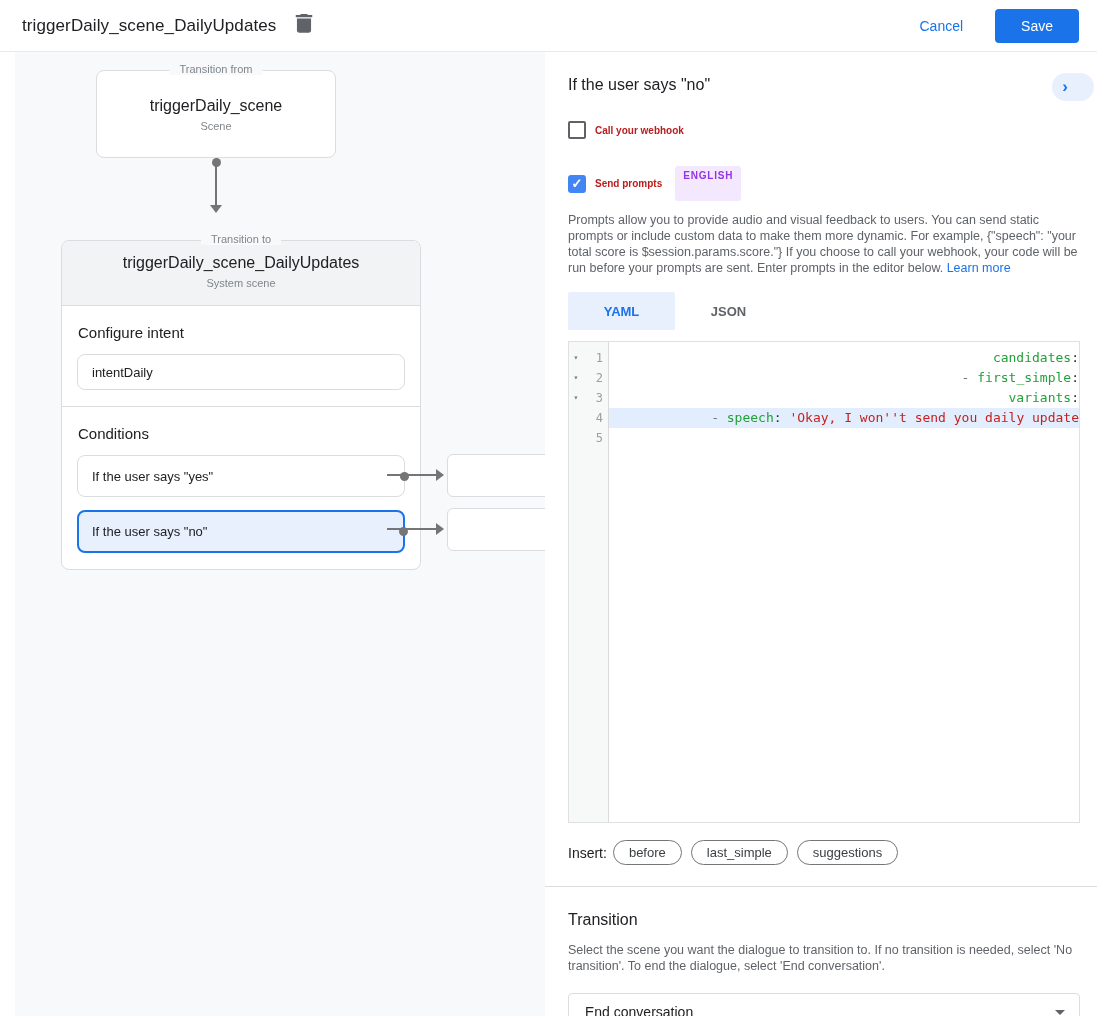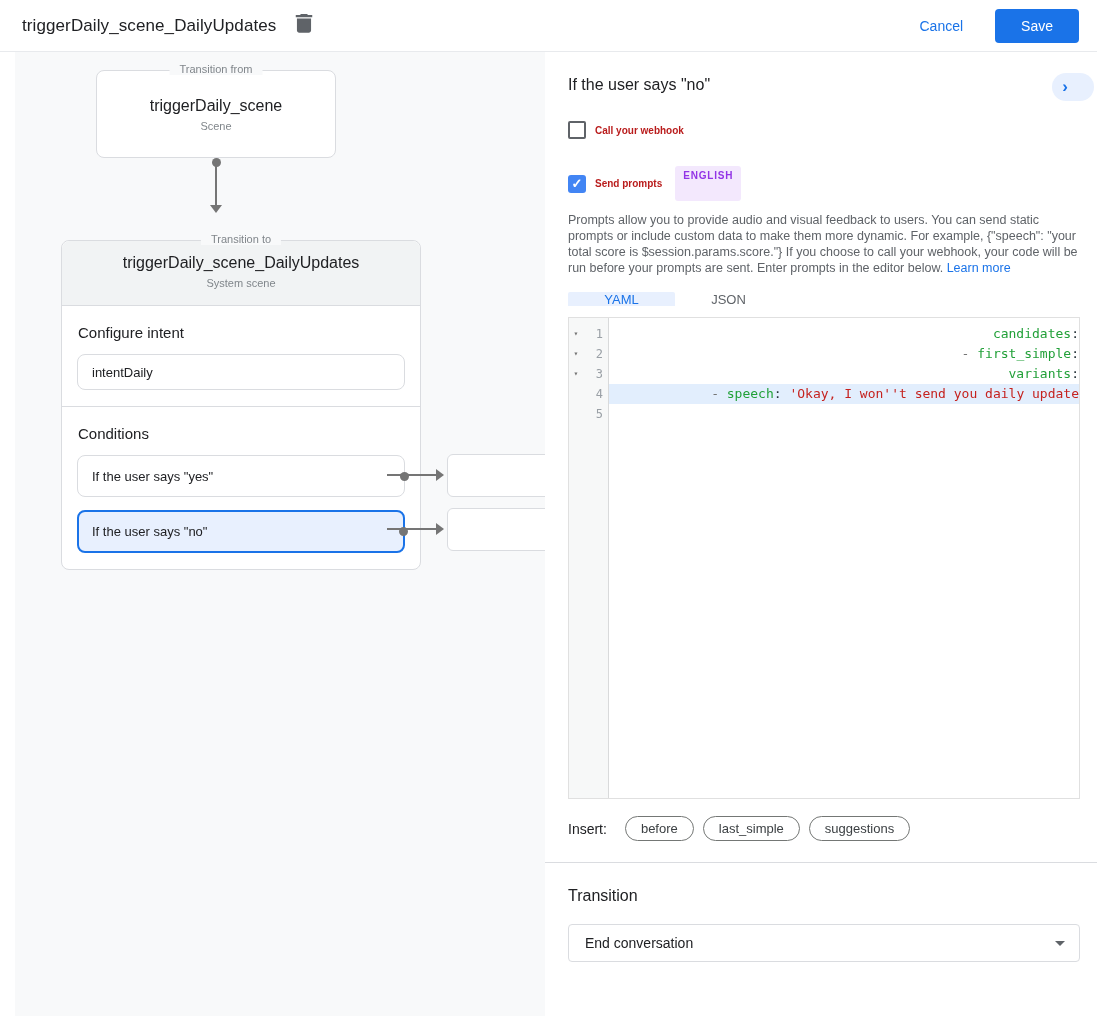--- a/index.html
+++ b/index.html
@@ -100,43 +100,43 @@
   }
   .checkbox-label { margin-left:9px; font-size:10px; font-weight:bold; color:#b91c1c; }
   .lang-badge {
     margin-left:13px; background:#f3e8fd; color:#9334e6; font-size:10px; font-weight:bold;
     letter-spacing:.8px; padding:4px 8px 20px 8px; border-radius:3px;
   }
   .panel-desc { margin-top:11px; font-size:12.5px; line-height:16px; color:#5f6368; max-width:512px; }
   .learn-more { color:#1a73e8; text-decoration:none; cursor:pointer; }
 
   .tabs { display:flex; margin-top:16px; }
-  .tab { width:107px; height:14px; display:flex; align-items:center; justify-content:center;
-    font-size:13px; font-weight:400; color:#5f6368; cursor:pointer; border-radius:2px 2px 0 0; }
+  .tab { width:107px; height:38px; display:flex; align-items:center; justify-content:center;
+    font-size:13px; font-weight:700; color:#5f6368; cursor:pointer; border-radius:2px 2px 0 0; }
   .tab.active { background:#e8f0fe; color:#1a73e8; }
 
   .editor {
     margin-top:11px; height:482px; border:1px solid #e0e0e0; display:flex;
     font-family:"DejaVu Sans Mono", monospace; font-size:13px; line-height:20px;
     background:#fff; overflow:hidden;
   }
   .gutter { width:40px; background:#f7f8f8; border-right:1px solid #d9dadb; flex:none; padding-top:6px; }
   .gutter-row { height:20px; display:flex; align-items:center; }
   .fold { width:14px; text-align:center; font-size:8px; color:#757575; cursor:pointer; }
   .lineno { flex:1; text-align:right; padding-right:5px; font-size:12px; color:#9aa0a6; }
   .code-area { flex:1; padding-top:6px; overflow:hidden; cursor:text; }
   .code-line { height:20px; white-space:pre; padding-left:8px;text-align:right; }
   .code-line.highlighted { background:#e2eefd; }
   .tok-key { color:#21a038; }
   .tok-dash { color:#757575; }
   .tok-punct { color:#263238; }
   .tok-string { color:#c5221f; }
 
   .insert-row { display:flex; align-items:center; margin-top:17px; }
-  .insert-label { font-size:14px; color:#202124; margin-right:18px; }
+  .insert-label { font-size:14px; color:#202124; margin-right:6px; }
   .chip {
     background:#fff; border:1px solid #747775; border-radius:14px; padding:4px 15px;
     font-size:13px; color:#3c4043; font-family:inherit; cursor:pointer; margin-right:9px;
   }
 
   .panel-divider { border-top:1px solid #dadce0; }
   .transition-section { padding-top:24px; }
   .transition-heading { font-size:16px; color:#202124; }
   .select-box {
     margin-top:19px; height:38px; border:1px solid #dadce0; border-radius:4px; background:#fff;
@@ -274,18 +274,19 @@
       <button class="chip">before</button>
       <button class="chip">last_simple</button>
       <button class="chip">suggestions</button>
     </div>
   </div>
 
   <div class="panel-divider"></div>
 
   <div class="panel-section transition-section">
     <div class="transition-heading">Transition</div>
+    <div class="panel-desc" style="margin-top:13px;">Select the scene you want the dialogue to transition to. If no transition is needed, select 'No transition'. To end the dialogue, select 'End conversation'.</div>
     <div class="select-box">
       <span>End conversation</span>
       <span class="select-caret"></span>
     </div>
   </div>
 </div>
 
 </body></html>

